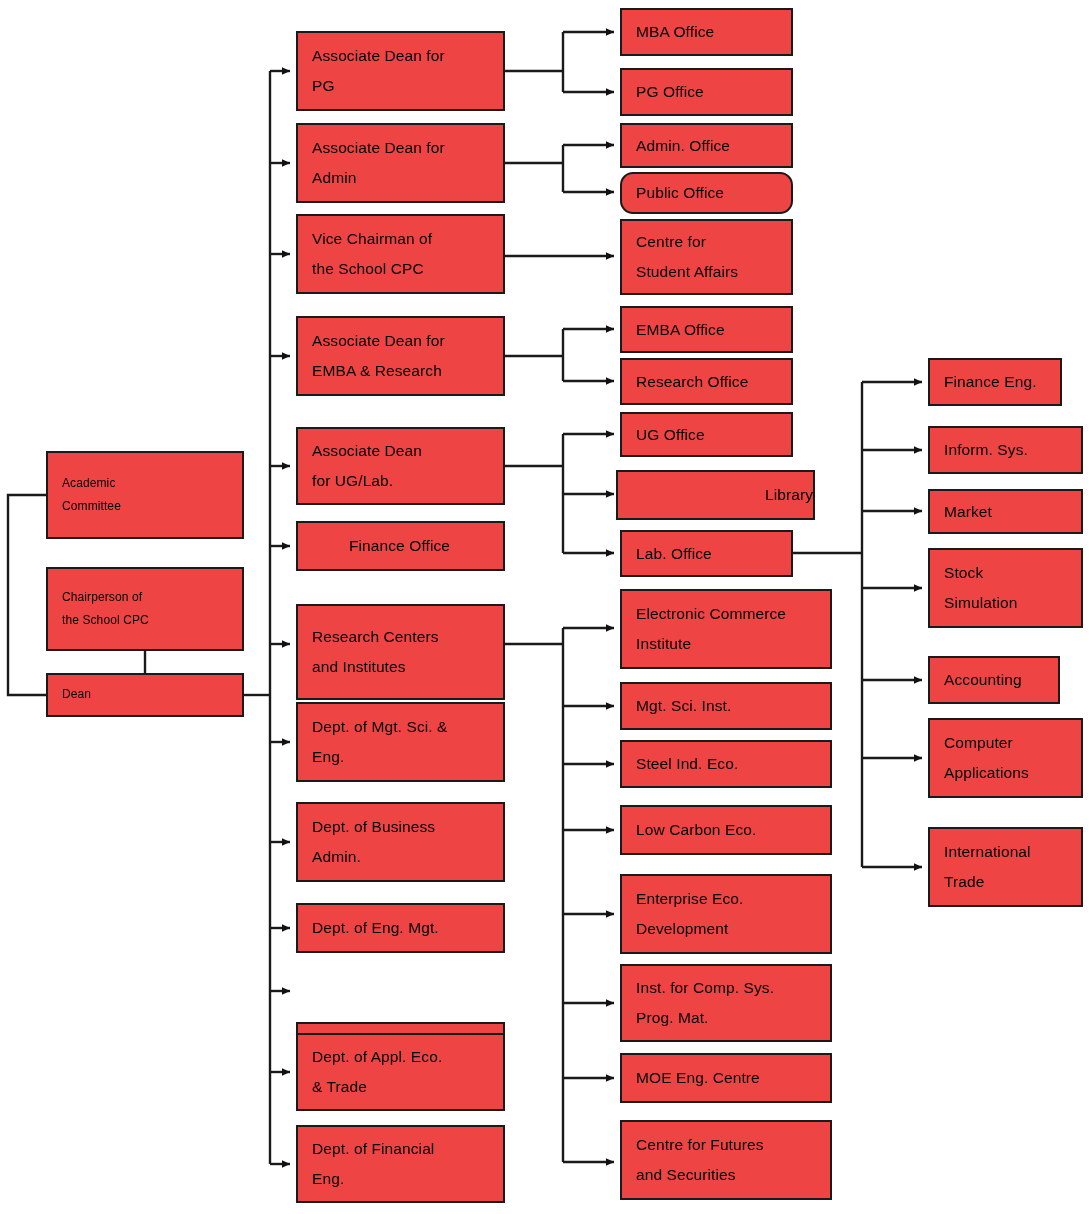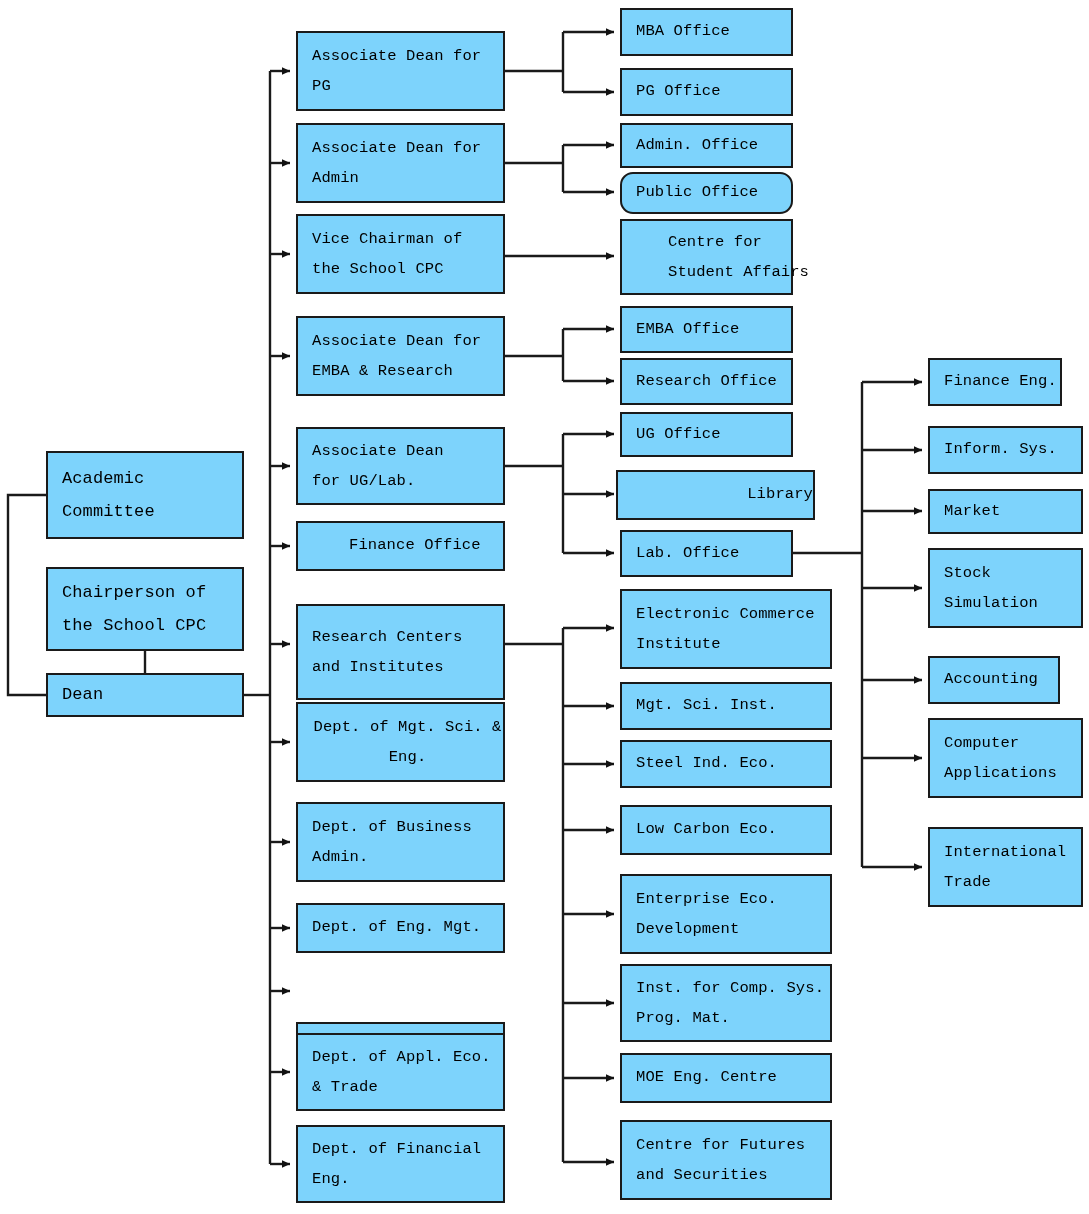--- a/index.html
+++ b/index.html
@@ -1,24 +1,24 @@
 <!DOCTYPE html>
 <html><head>
 <meta charset="utf-8">
 <style>
   html,body{margin:0;padding:0;background:#ffffff;}
   #stage{position:relative;width:1089px;height:1214px;background:#ffffff;
          font-family:"Liberation Sans","DejaVu Sans",sans-serif;overflow:hidden;}
   svg.wires{position:absolute;left:0;top:0;width:1089px;height:1214px;pointer-events:none;}
-  .node{position:absolute;box-sizing:border-box;border:2px solid #1a1a1a;background:#7dd3fc;
-        display:flex;flex-direction:column;justify-content:center;font-family:Liberation Mono, monospace;}
+  .node{position:absolute;box-sizing:border-box;border:2px solid #1a1a1a;background:#ef4444;
+        display:flex;flex-direction:column;justify-content:center;}
   .node .ln{display:block;color:#000000;font-size:15.5px;line-height:1.95;
             padding-left:14px;white-space:nowrap;letter-spacing:.1px;}
   .node.one .ln{line-height:1.1;}
-  .node.lvl0 .ln{font-size:17px;}
+  .node.lvl0 .ln{font-size:12px;}
 </style>
 </head>
 <body>
 
 <div id="stage">
 
   <svg class="wires" viewBox="0 0 1089 1214" xmlns="http://www.w3.org/2000/svg">
     <defs>
       <marker id="ah" markerWidth="9" markerHeight="9" refX="8.4" refY="4.5" orient="auto" markerUnits="userSpaceOnUse">
         <path d="M0,0.6 L8.6,4.5 L0,8.4 z" fill="#111111"></path>
@@ -127,21 +127,21 @@
     <span class="ln">Associate Dean</span>
     <span class="ln">for UG/Lab.</span>
   </div>
   <div class="node one" style="left:296px;top:521px;width:209px;height:50px;padding-left:37px;">
     <span class="ln">Finance Office</span>
   </div>
   <div class="node" style="left:296px;top:604px;width:209px;height:96px;">
     <span class="ln">Research Centers</span>
     <span class="ln">and Institutes</span>
   </div>
-  <div class="node" style="left:296px;top:702px;width:209px;height:80px;text-align:center;">
+  <div class="node" style="left:296px;top:702px;width:209px;height:80px;">
     <span class="ln">Dept. of Mgt. Sci. &amp;</span>
     <span class="ln">Eng.</span>
   </div>
   <div class="node" style="left:296px;top:802px;width:209px;height:80px;">
     <span class="ln">Dept. of Business</span>
     <span class="ln">Admin.</span>
   </div>
   <div class="node one" style="left:296px;top:903px;width:209px;height:50px;">
     <span class="ln">Dept. of Eng. Mgt.</span>
   </div>
@@ -162,21 +162,21 @@
   </div>
   <div class="node one" style="left:620px;top:68px;width:173px;height:48px;">
     <span class="ln">PG Office</span>
   </div>
   <div class="node one" style="left:620px;top:123px;width:173px;height:45px;">
     <span class="ln">Admin. Office</span>
   </div>
   <div class="node one" style="left:620px;top:172px;width:173px;height:42px;border-radius:13px;">
     <span class="ln">Public Office</span>
   </div>
-  <div class="node" style="left:620px;top:219px;width:173px;height:76px;padding-left:32px;">
+  <div class="node" style="left:620px;top:219px;width:173px;height:76px;">
     <span class="ln">Centre for</span>
     <span class="ln">Student Affairs</span>
   </div>
   <div class="node one" style="left:620px;top:306px;width:173px;height:47px;">
     <span class="ln">EMBA Office</span>
   </div>
   <div class="node one" style="left:620px;top:358px;width:173px;height:47px;">
     <span class="ln">Research Office</span>
   </div>
   <div class="node one" style="left:620px;top:412px;width:173px;height:45px;">

